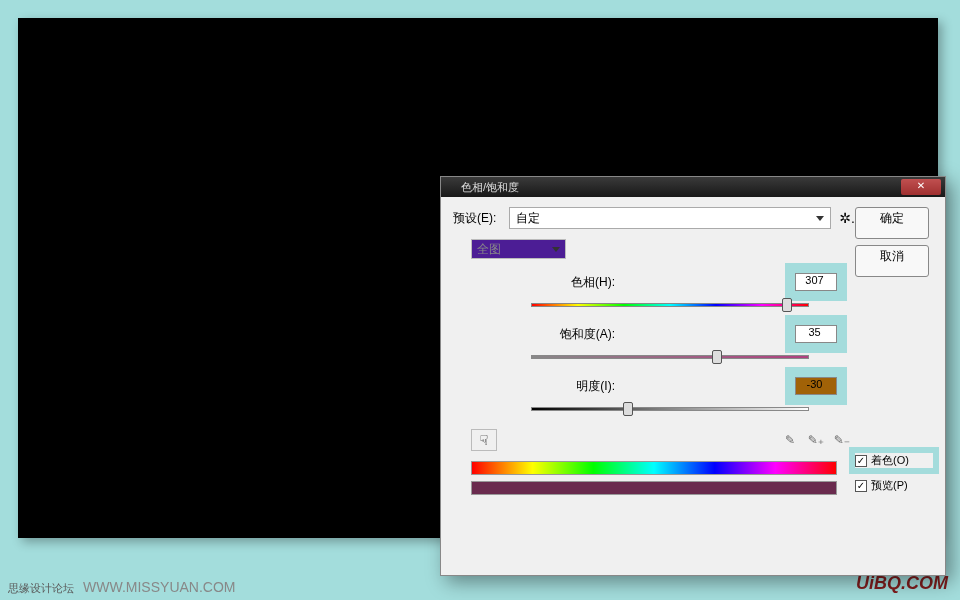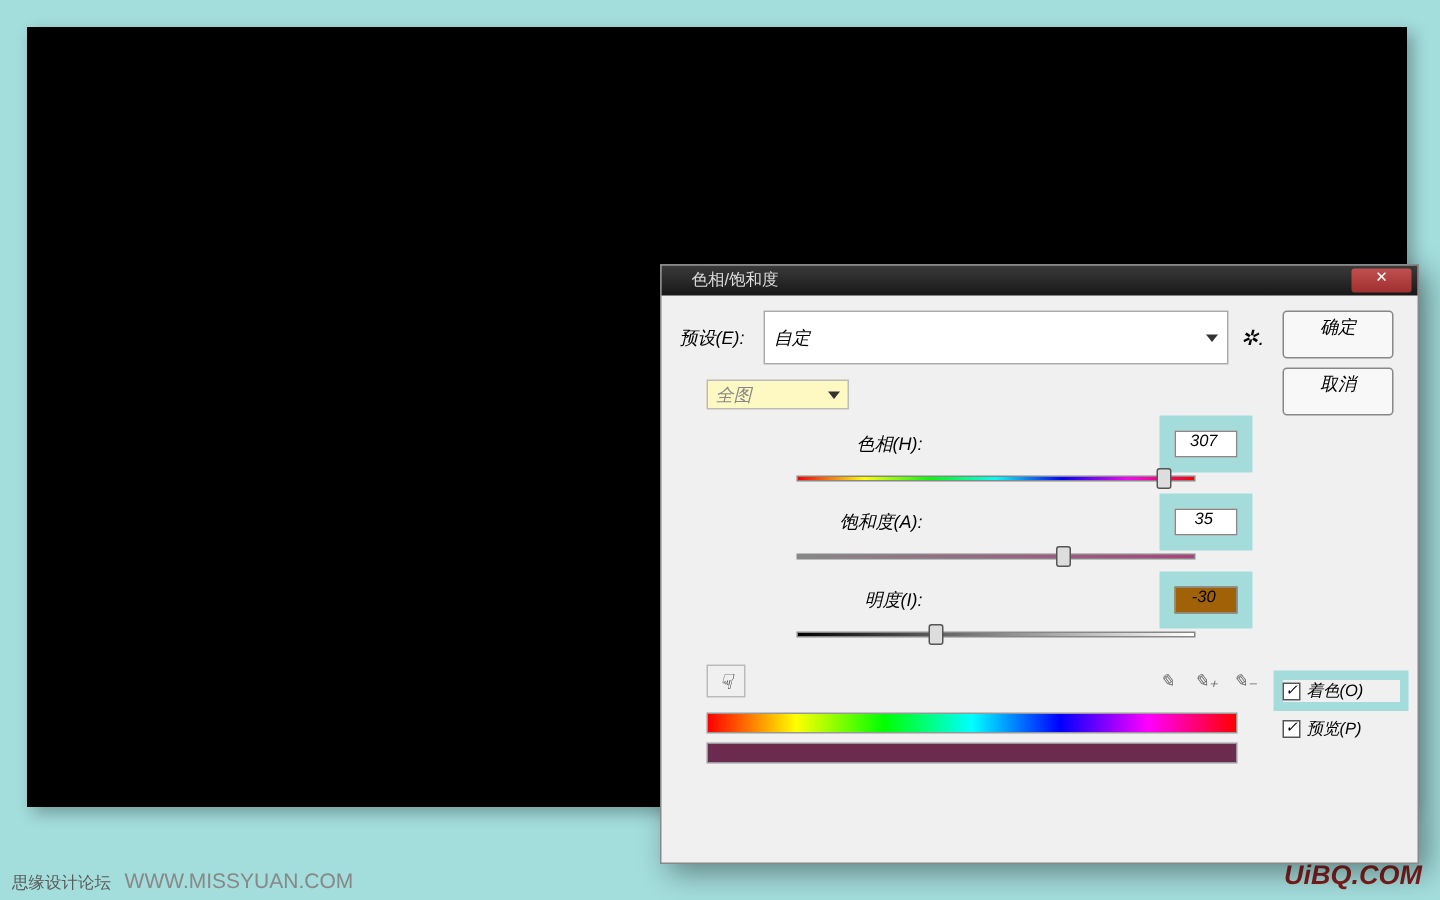--- a/index.html
+++ b/index.html
@@ -94,34 +94,32 @@
       color: #fff;
       text-align: center;
       line-height: 14px;
       margin-right: 4px;
       border-radius: 2px;
       font-size: 10px;
     }
     .dialog-body {
       display: flex;
       padding: 10px 12px;
-      gap: 12px;
-      font-style: italic;
     }
     .left-col { flex: 1; }
     .right-col { width: 78px; }
     .preset-row {
       display: flex;
       align-items: center;
       margin-bottom: 10px;
     }
     .preset-row label { width: 56px; }
     .preset-select {
       flex: 1;
-      height: 36px;
+      height: 22px;
       border: 1px solid #aaa;
       background: #fff;
       padding: 0 6px;
       display: flex;
       align-items: center;
       justify-content: space-between;
     }
     .arrow-down {
       width: 0; height: 0;
       border-left: 4px solid transparent;
@@ -136,21 +134,21 @@
     }
     .channel-row {
       display: flex;
       align-items: center;
       margin: 8px 0 14px 18px;
     }
     .channel-select {
       width: 95px;
       height: 20px;
       border: 1px solid #bbb;
-      background: #fef9c3;
+      background: #4c1d95;
       color: #888;
       padding: 0 5px;
       display: flex;
       align-items: center;
       justify-content: space-between;
     }
     .slider-group {
       padding: 0 18px 0 60px;
     }
     .slider-row {

